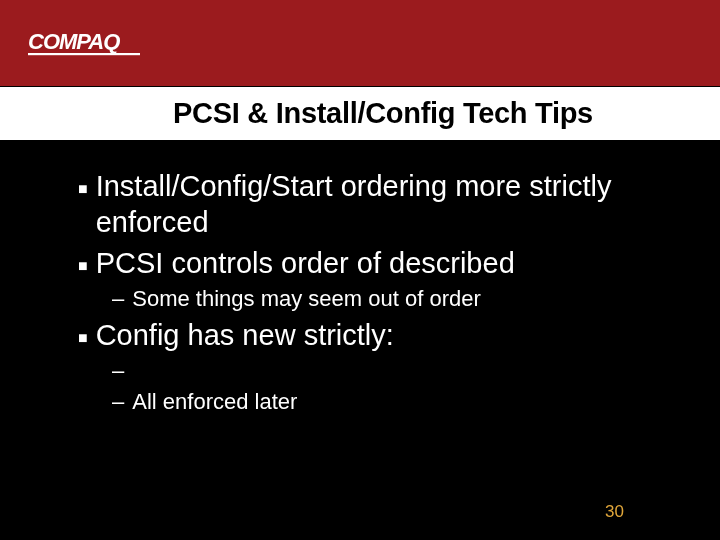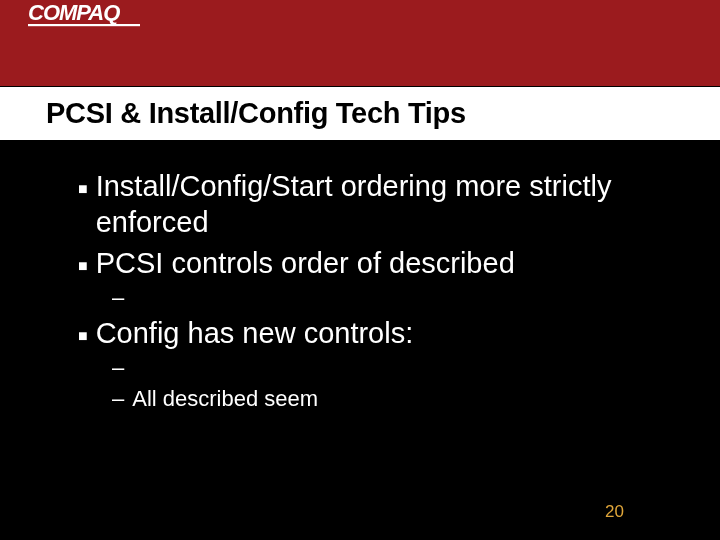--- a/index.html
+++ b/index.html
@@ -8,38 +8,39 @@
     font-family: Arial, Helvetica, sans-serif;
     background: #000;
     color: #000;
     position: relative;
   }
   .header {
     width: 100%;
     height: 86px;
     background: #9b1b1e;
     display: flex;
-    align-items: flex-start;
+    align-items: center;
     padding-left: 28px;
   }
   .logo {
     color: #fff;
   }
   .logo svg { display: block; }
   .title-band {
     width: 100%;
     background: #fff;
     padding: 10px 0 10px 46px;
     border-top: 1px solid #000;
   }
   .title-band h1 {
     font-size: 29px;
     font-weight: bold;
     color: #000;
     letter-spacing: -0.3px;
+    text-align: center;
   }
   .content {
     padding: 28px 50px 0 78px;
     color: #fff;
   }
   .bullet-l1 {
     display: flex;
     align-items: baseline;
     margin-bottom: 4px;
   }
@@ -99,31 +100,32 @@
     <span class="txt">Install/Config/Start ordering more strictly enforced</span>
   </div>
 
   <div class="bullet-l1">
     <span class="mark">■</span>
     <span class="txt">PCSI controls order of described</span>
   </div>
 
   <div class="bullet-l2">
     <span class="mark">–</span>
+    <span class="txt">Some things may seem out of order</span>
   </div>
 
   <div class="bullet-l1">
     <span class="mark">■</span>
-    <span class="txt">Config has new controls:</span>
+    <span class="txt">Config has new strictly:</span>
   </div>
 
   <div class="bullet-l2">
     <span class="mark">–</span>
   </div>
 
   <div class="bullet-l2">
     <span class="mark">–</span>
-    <span class="txt">All described seem</span>
+    <span class="txt">All enforced later</span>
   </div>
 
 </div>
 
-<div class="footer">20</div>
+<div class="footer">30</div>
 
 </body></html>

